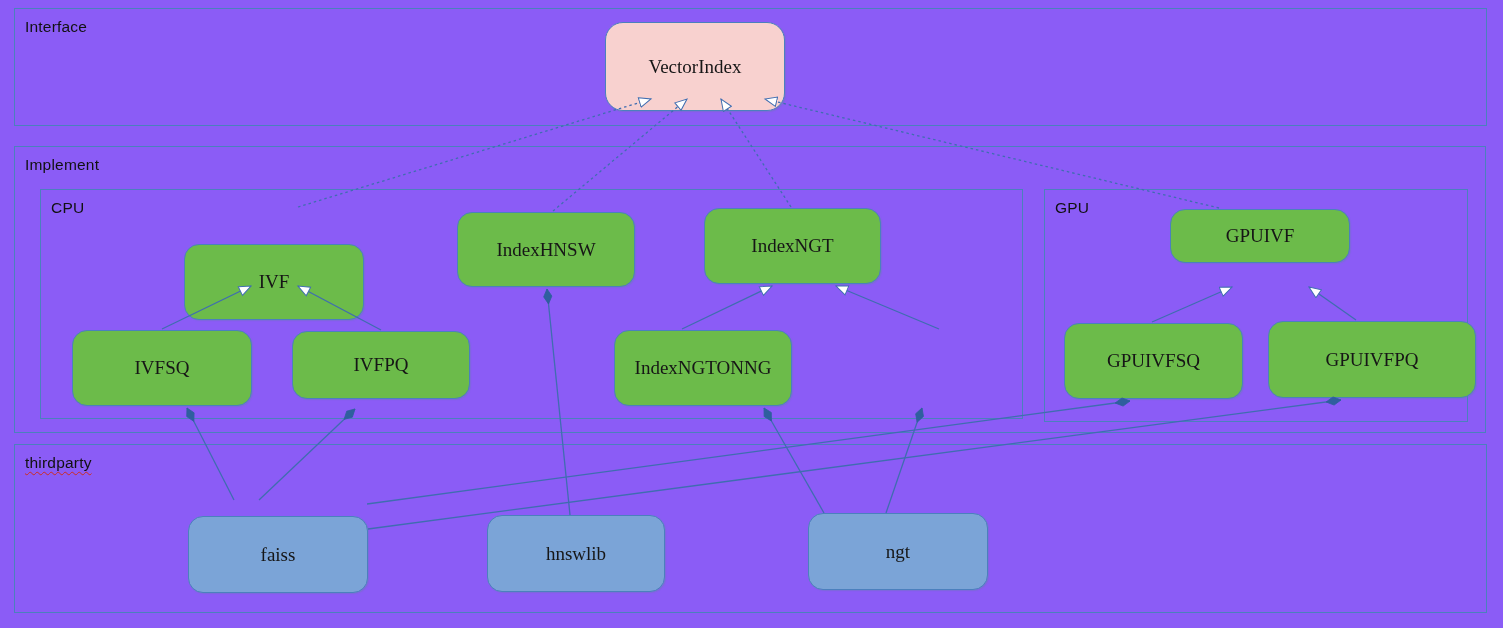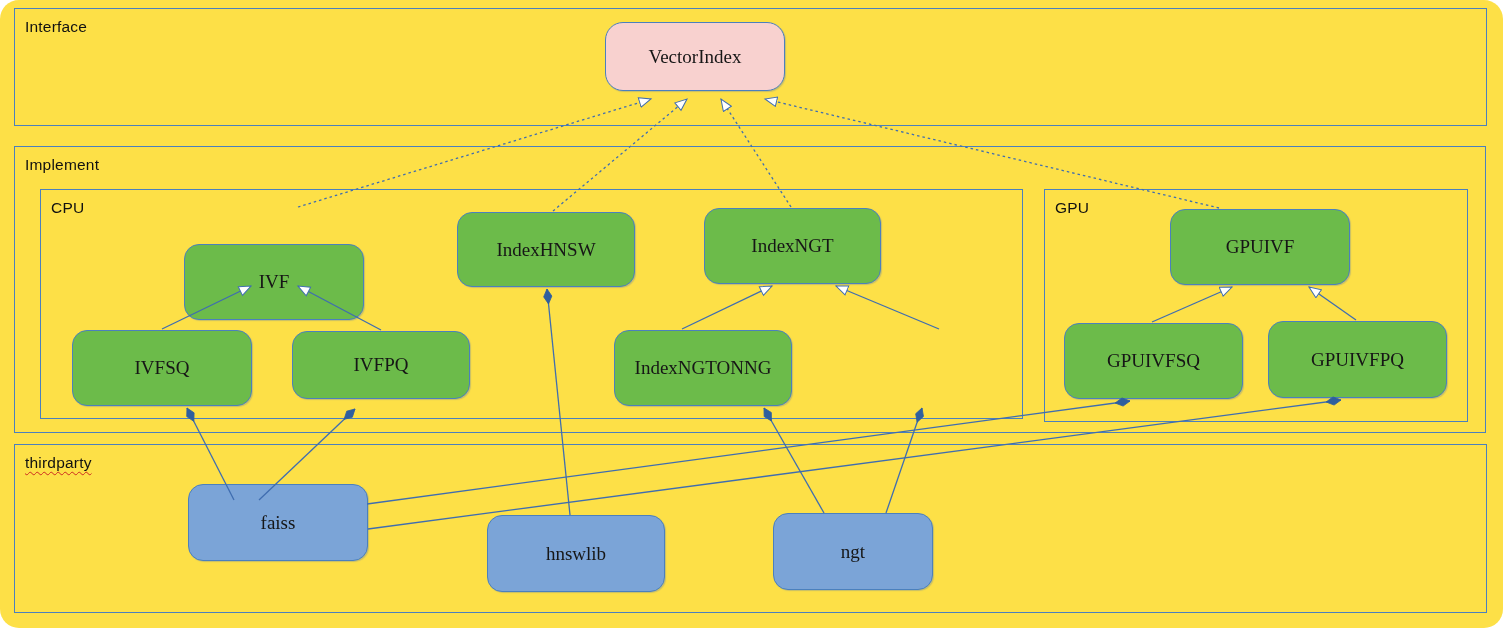--- a/index.html
+++ b/index.html
@@ -1,18 +1,18 @@
 <!DOCTYPE html>
 <html><head>
 <meta charset="utf-8">
 <style>
   html,body{margin:0;padding:0;background:#fff;}
   .canvas{
-    position:relative;width:1503px;height:628px;background:#fde047;
-    font-family:"Liberation Sans",sans-serif;overflow:hidden;border-radius:19px;
+    position:relative;width:1503px;height:628px;background:#8b5cf6;
+    font-family:"Liberation Sans",sans-serif;overflow:hidden;
   }
   .group{
     position:absolute;border:1.6px solid #4b80bd;background:transparent;
     box-sizing:border-box;
   }
   .group-label{
     position:absolute;top:9px;left:10px;font-size:15.5px;color:#111;
     letter-spacing:.2px;
   }
   .squiggle{
@@ -54,46 +54,46 @@
   </div>
 
   <div class="group" style="left:1044px;top:189px;width:424px;height:233px;">
     <span class="group-label">GPU</span>
   </div>
 
   <div class="group" style="left:14px;top:444px;width:1473px;height:169px;">
     <span class="group-label squiggle">thirdparty</span>
   </div>
 
-  <div class="node pink" style="left:605px;top:22px;width:180px;height:69px;">VectorIndex</div>
+  <div class="node pink" style="left:605px;top:22px;width:180px;height:89px;">VectorIndex</div>
 
   <div class="node green" style="left:184px;top:208px;width:180px;height:76px;margin-top:36px;">IVF</div>
 
   <div class="node green" style="left:457px;top:212px;width:178px;height:75px;">IndexHNSW</div>
 
   <div class="node green" style="left:704px;top:208px;width:177px;height:76px;">IndexNGT</div>
 
   <div class="node green" style="left:72px;top:330px;width:180px;height:76px;">IVFSQ</div>
 
   <div class="node green" style="left:292px;top:331px;width:178px;height:68px;">IVFPQ</div>
 
   <div class="node green" style="left:614px;top:330px;width:178px;height:76px;text-align:center;">IndexNGTONNG</div>
 
 
-  <div class="node green" style="left:1170px;top:209px;width:180px;height:76px;text-align:center;">GPUIVF</div>
+  <div class="node green" style="left:1170px;top:209px;width:180px;height:54px;text-align:center;">GPUIVF</div>
 
   <div class="node green" style="left:1064px;top:323px;width:179px;height:76px;">GPUIVFSQ</div>
 
-  <div class="node green" style="left:1268px;top:321px;width:179px;height:77px;">GPUIVFPQ</div>
+  <div class="node green" style="left:1268px;top:321px;width:208px;height:77px;">GPUIVFPQ</div>
 
-  <div class="node blue" style="left:188px;top:484px;width:180px;height:77px;text-align:right;">faiss</div>
+  <div class="node blue" style="left:188px;top:516px;width:180px;height:77px;text-align:right;">faiss</div>
 
   <div class="node blue" style="left:487px;top:515px;width:178px;height:77px;">hnswlib</div>
 
-  <div class="node blue" style="left:773px;top:513px;width:160px;height:77px;">ngt</div>
+  <div class="node blue" style="left:808px;top:513px;width:180px;height:77px;">ngt</div>
 
   <svg id="edges" class="edge-layer" viewBox="0 0 1503 628" xmlns="http://www.w3.org/2000/svg">
     <defs>
       <marker id="m-triangle" markerUnits="userSpaceOnUse" markerWidth="16" markerHeight="13" refX="12.5" refY="5.5" orient="auto">
         <path d="M0.7,0.7 L12.5,5.5 L0.7,10.3 Z" fill="#ffffff" stroke="#3f6db0" stroke-width="1"></path>
       </marker>
       <marker id="m-diamond" markerUnits="userSpaceOnUse" markerWidth="18" markerHeight="11" refX="15.5" refY="5" orient="auto">
         <path d="M0.5,5 L8,0.9 L15.5,5 L8,9.1 Z" fill="#2f5f9e" stroke="#2f5f9e" stroke-width="0.8"></path>
       </marker>
     </defs>

